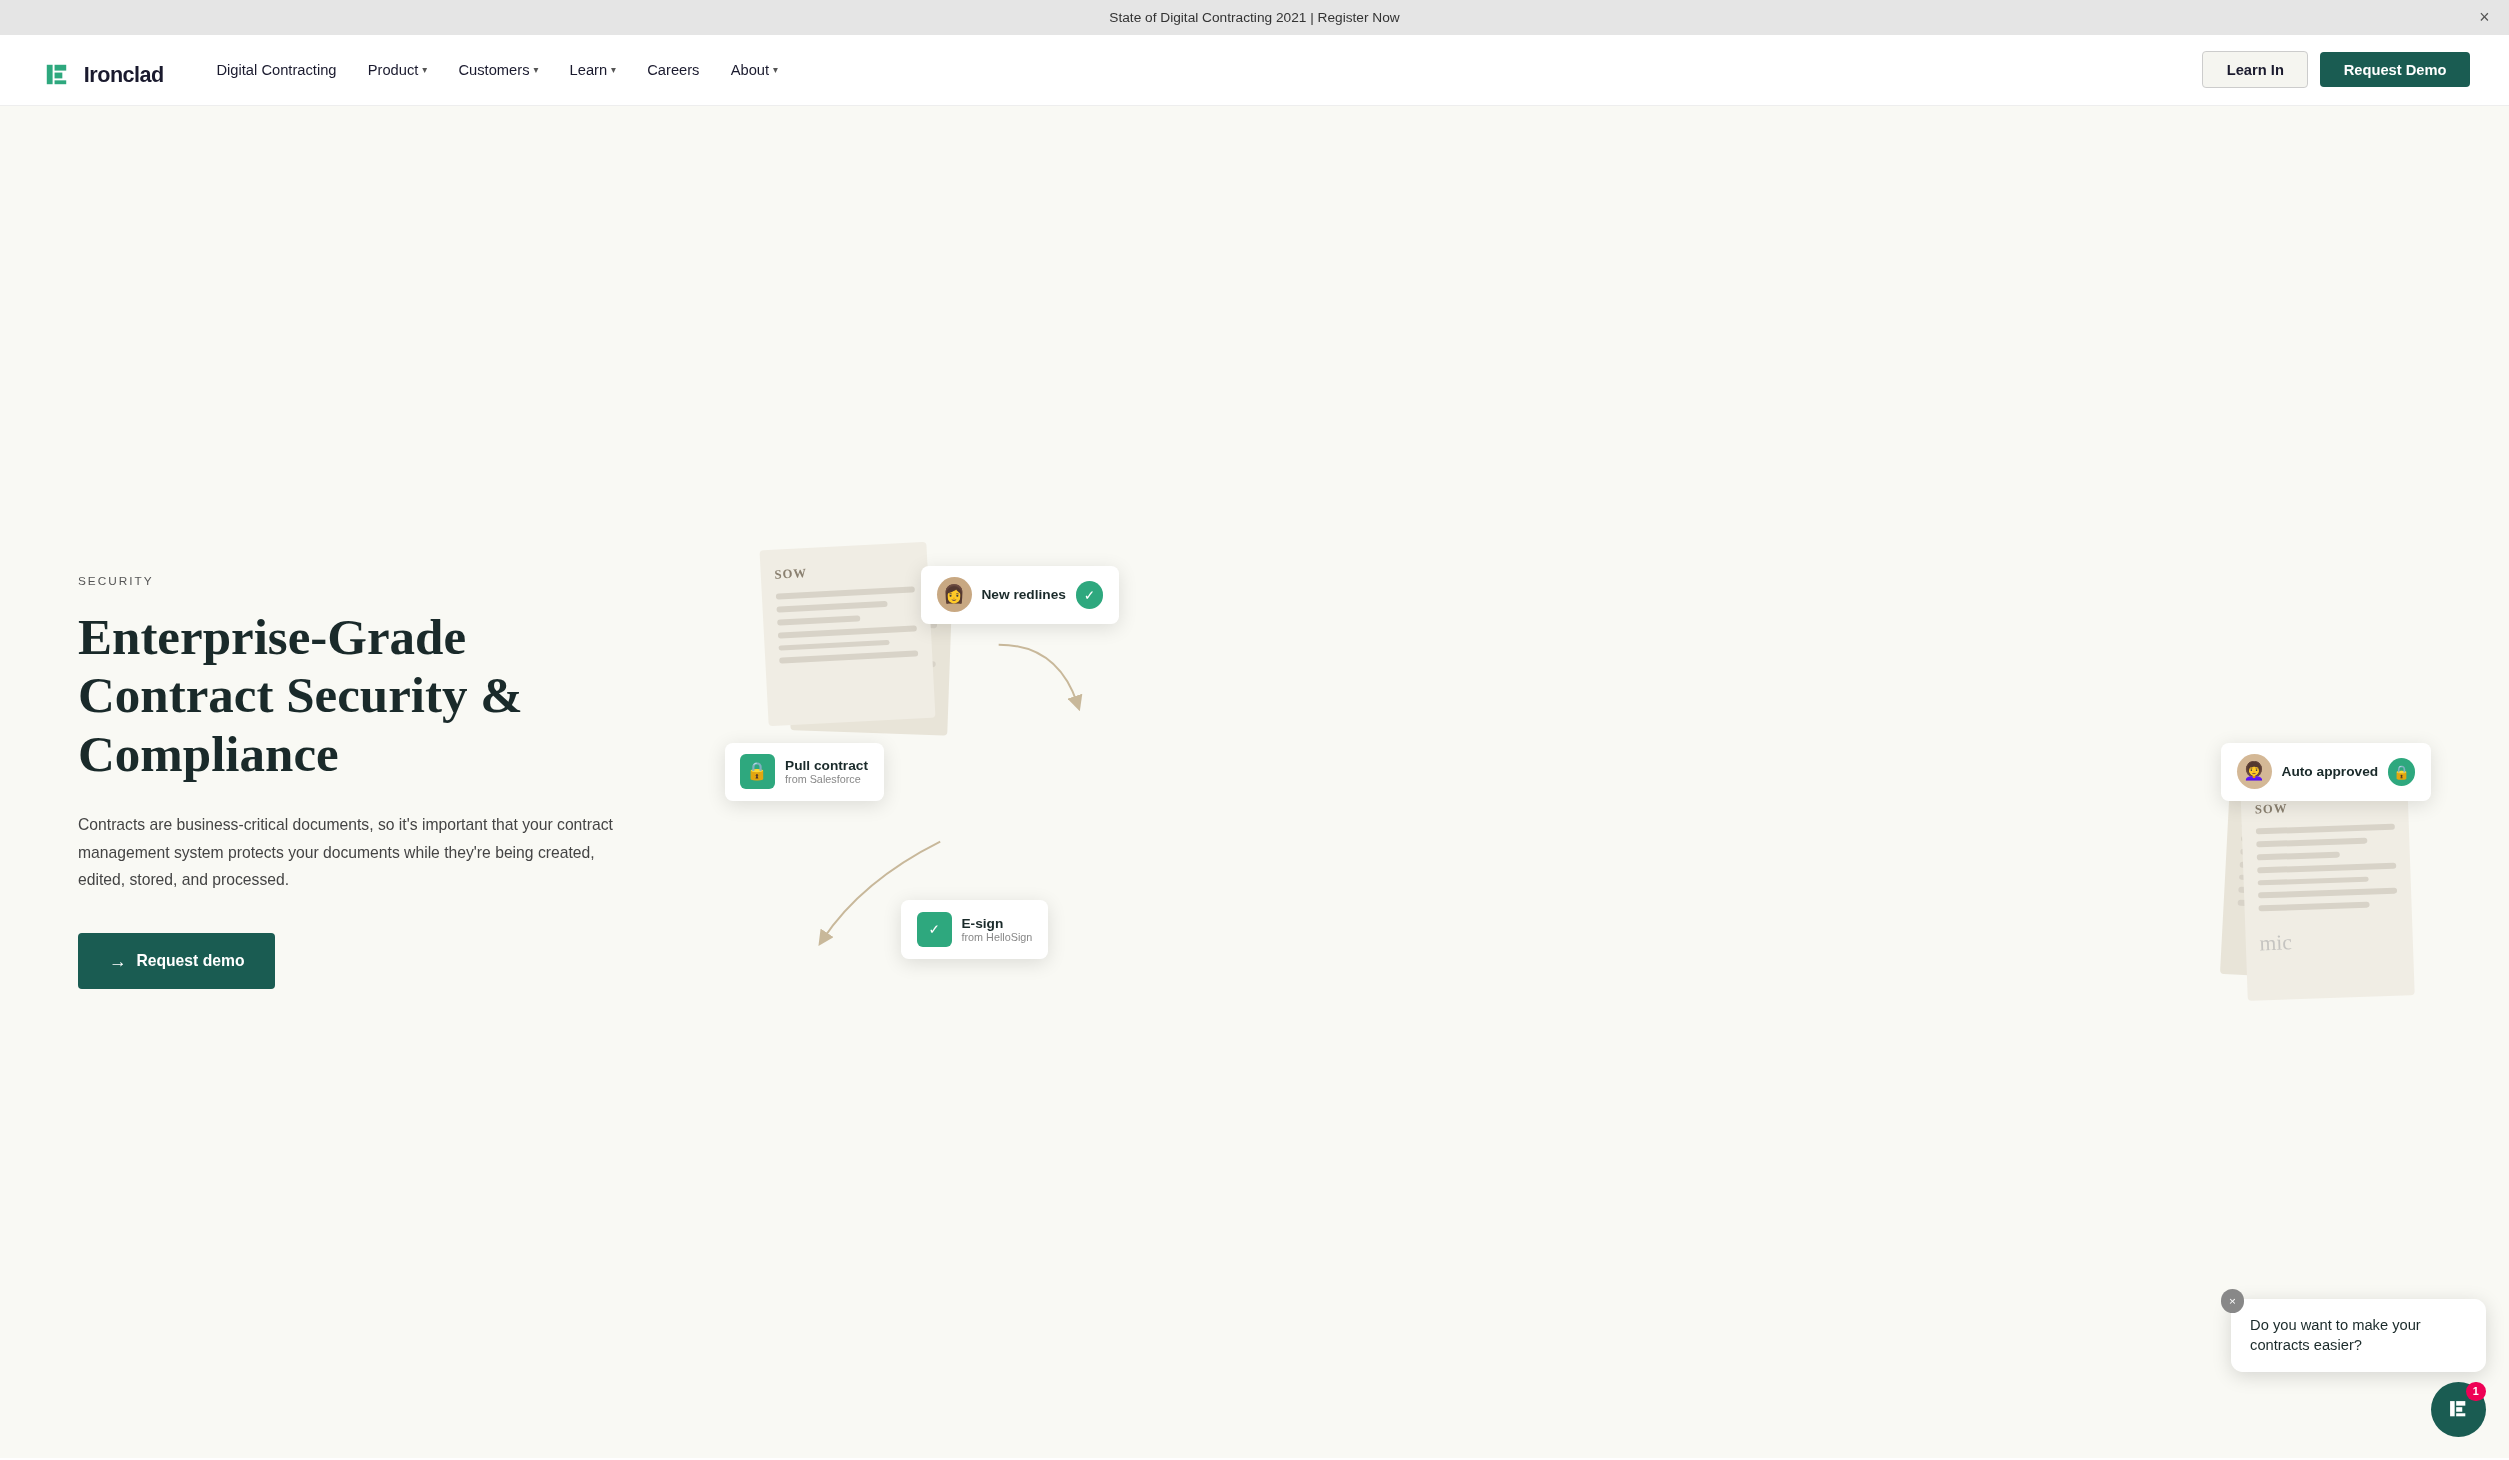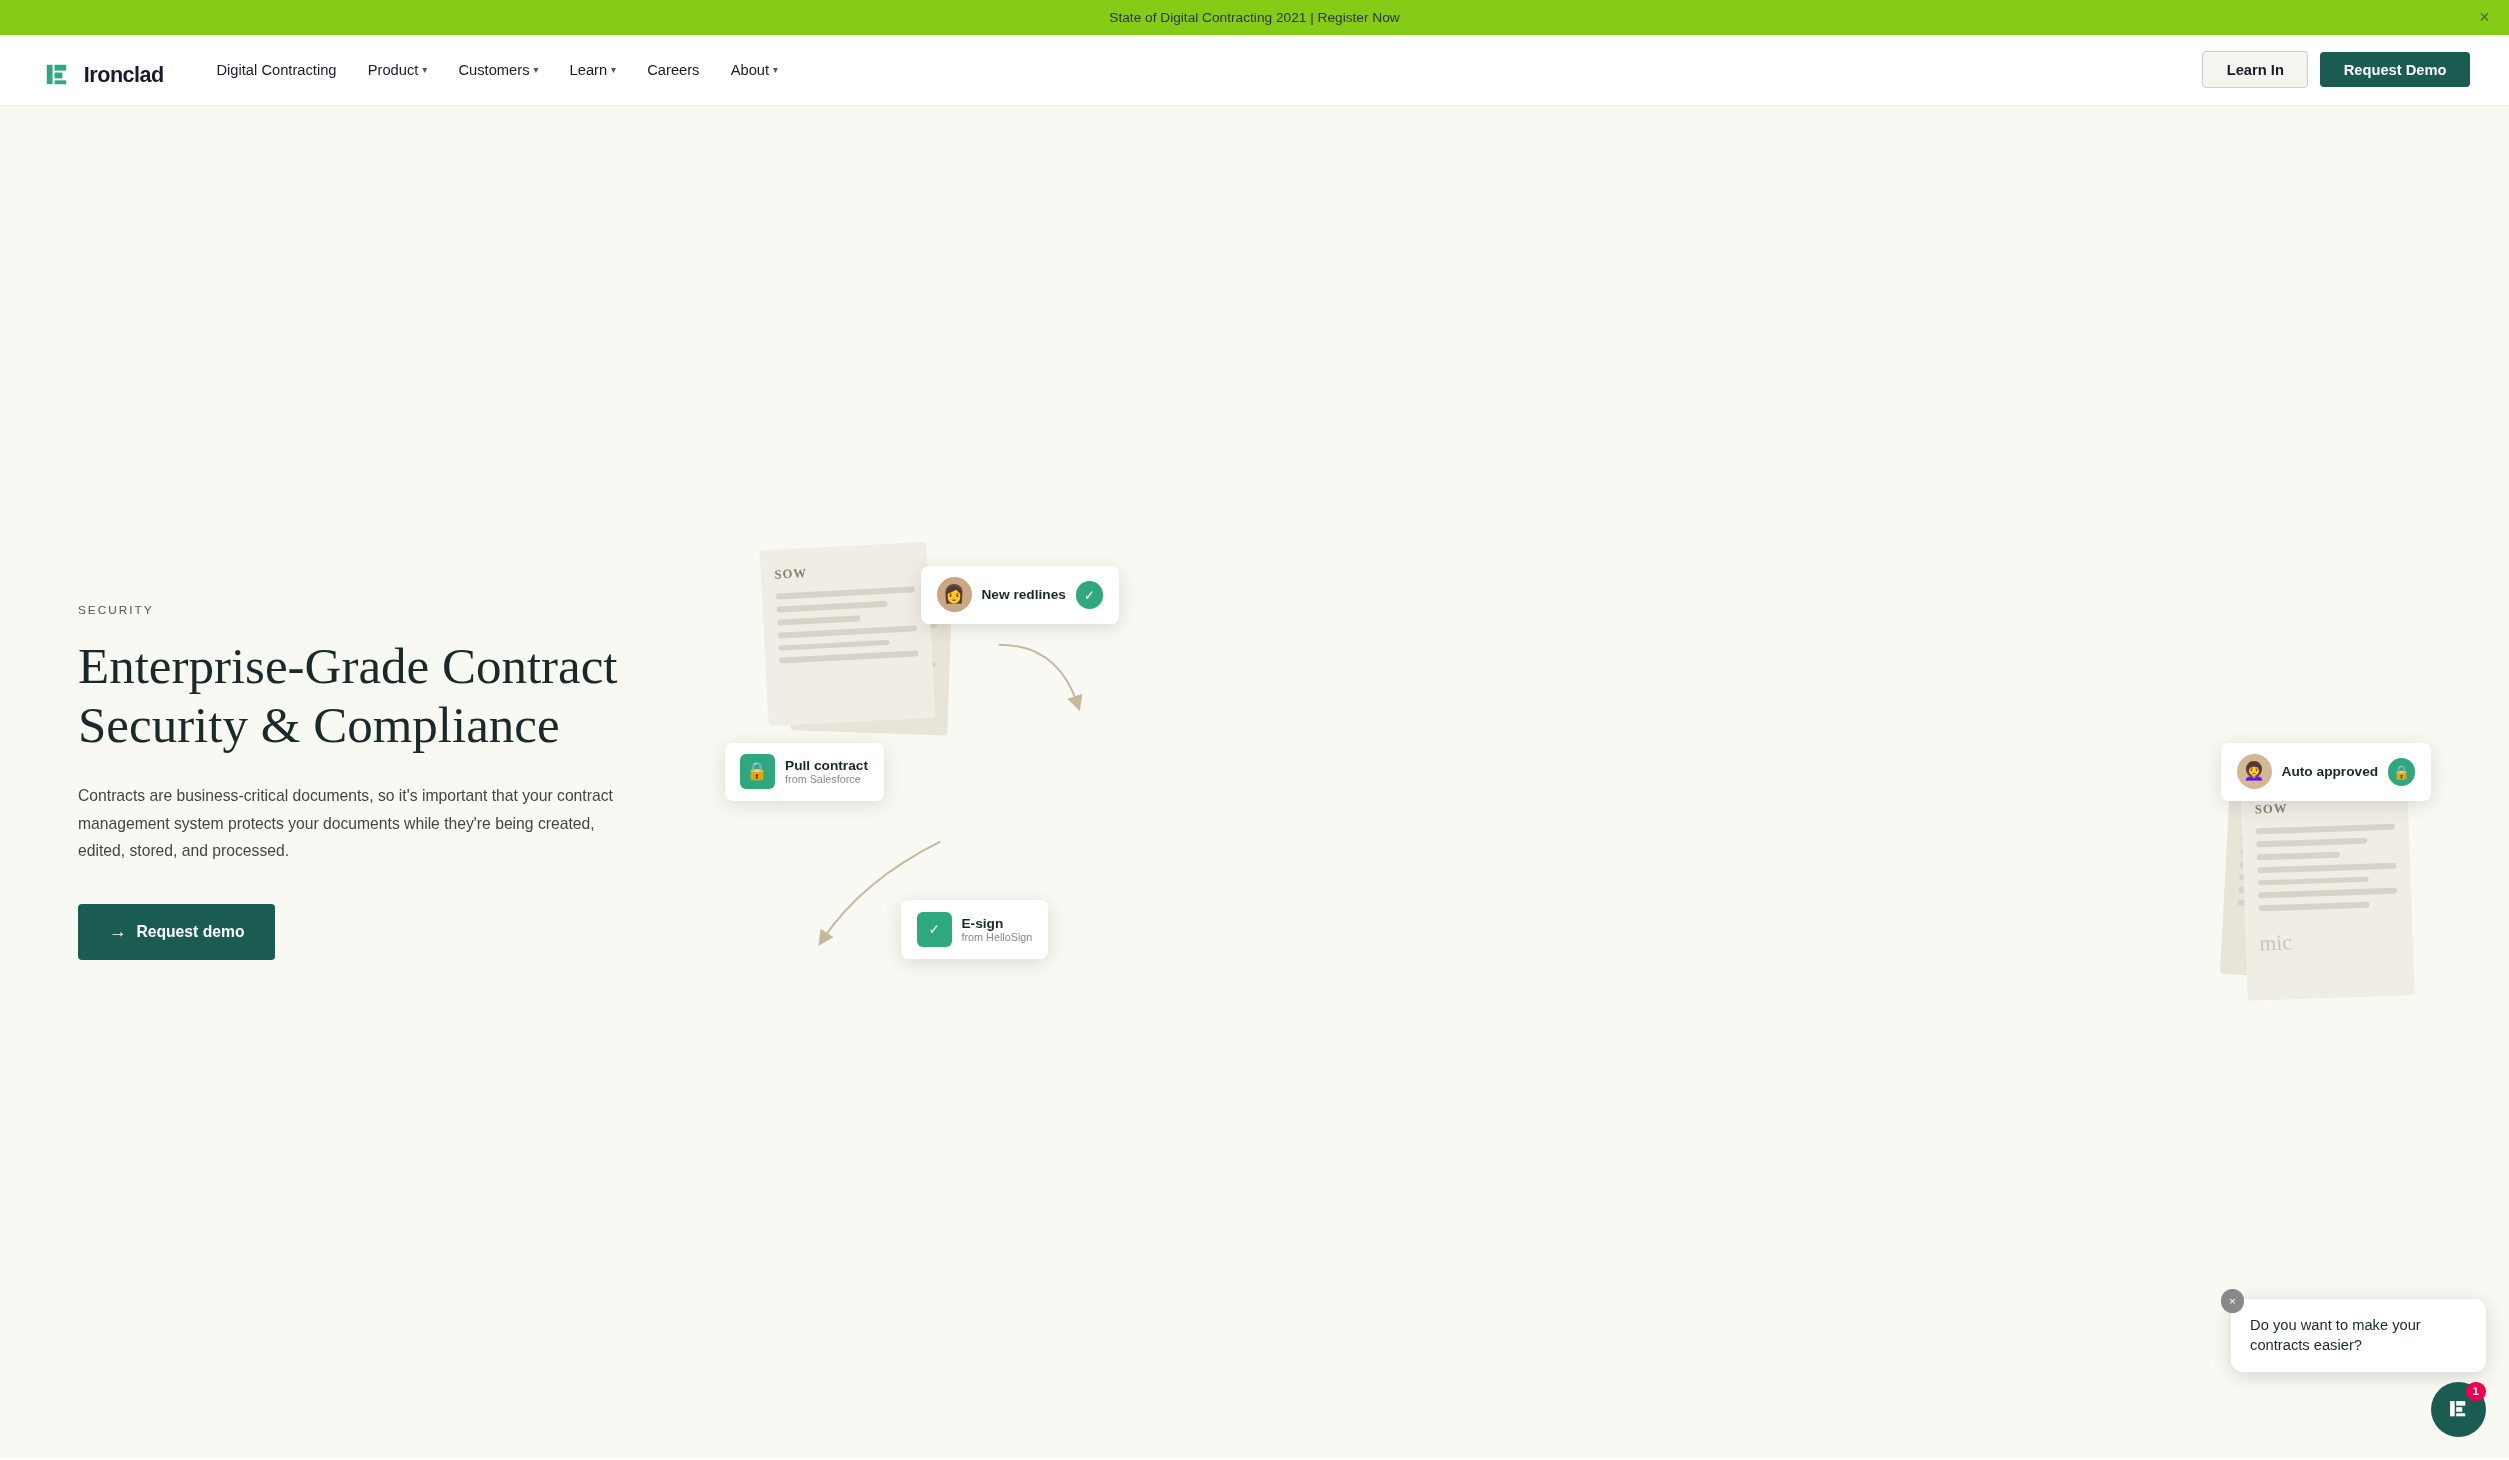--- a/index.html
+++ b/index.html
@@ -1,20 +1,20 @@
 <!DOCTYPE html>
 <html><head>
   <meta charset="utf-8">
   <style>
     * { margin: 0; padding: 0; box-sizing: border-box; }
     body { font-family: -apple-system, BlinkMacSystemFont, 'Segoe UI', sans-serif; background: #fff; overflow-x: hidden; }
 
     
     .banner {
-      background: #84cc16;
+      background: #e5e5e5;
       text-align: center;
       padding: 9.8px 19.6px;
       font-size: 13.7px;
       color: #333;
       position: relative;
     }
     .banner-close {
       position: absolute;
       right: 19.6px;
       top: 50%;
@@ -119,21 +119,21 @@
     .security-label {
       font-size: 11.8px;
       font-weight: 400;
       letter-spacing: 2px;
       color: #555;
       text-transform: uppercase;
       margin-bottom: 19.6px;
     }
     .hero-title {
       font-size: 51px;
-      font-weight: 400;
+      font-weight: 700;
       color: #1a2a2a;
       line-height: 1.15;
       margin-bottom: 28px;
       font-family: Georgia, 'Times New Roman', serif;
     }
     .hero-para {
       font-size: 15.7px;
       line-height: 1.75;
       color: #444;
       margin-bottom: 19.6px;

